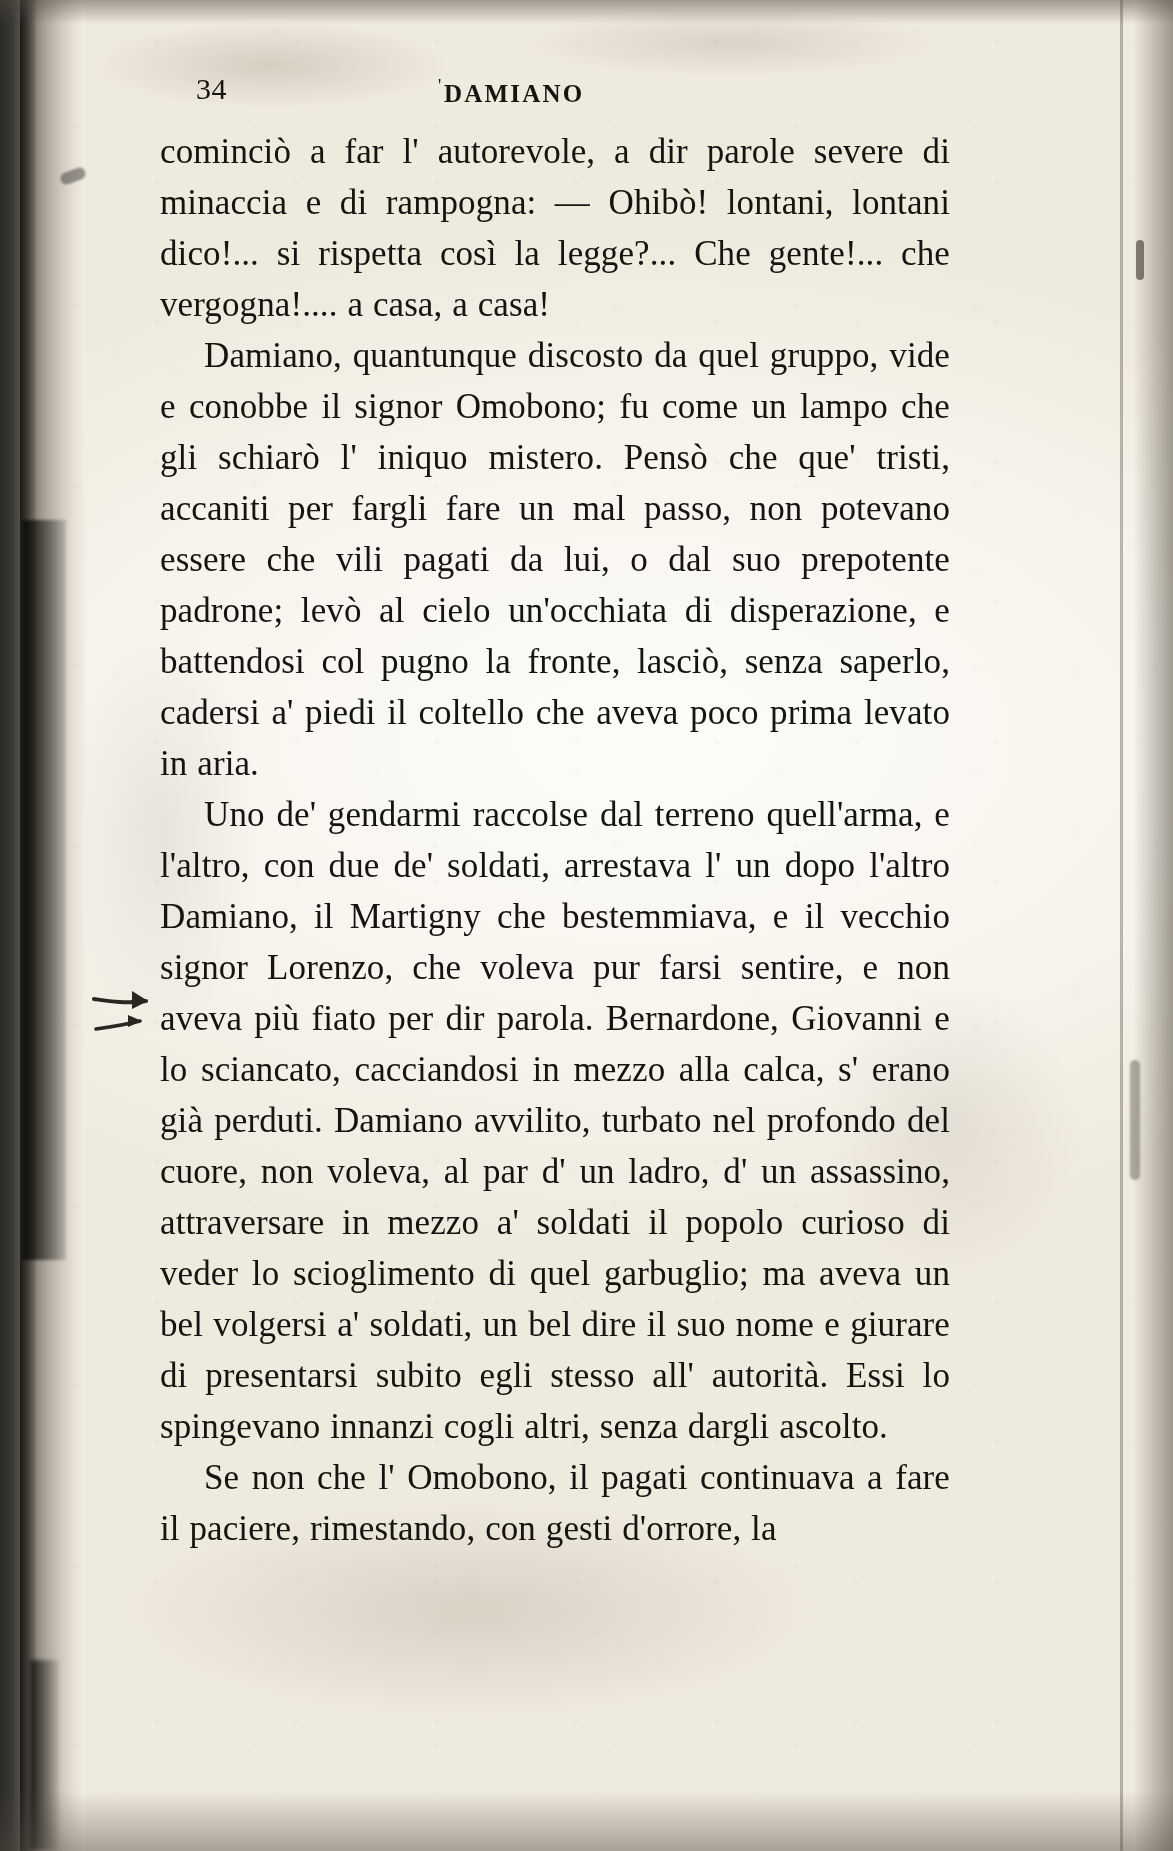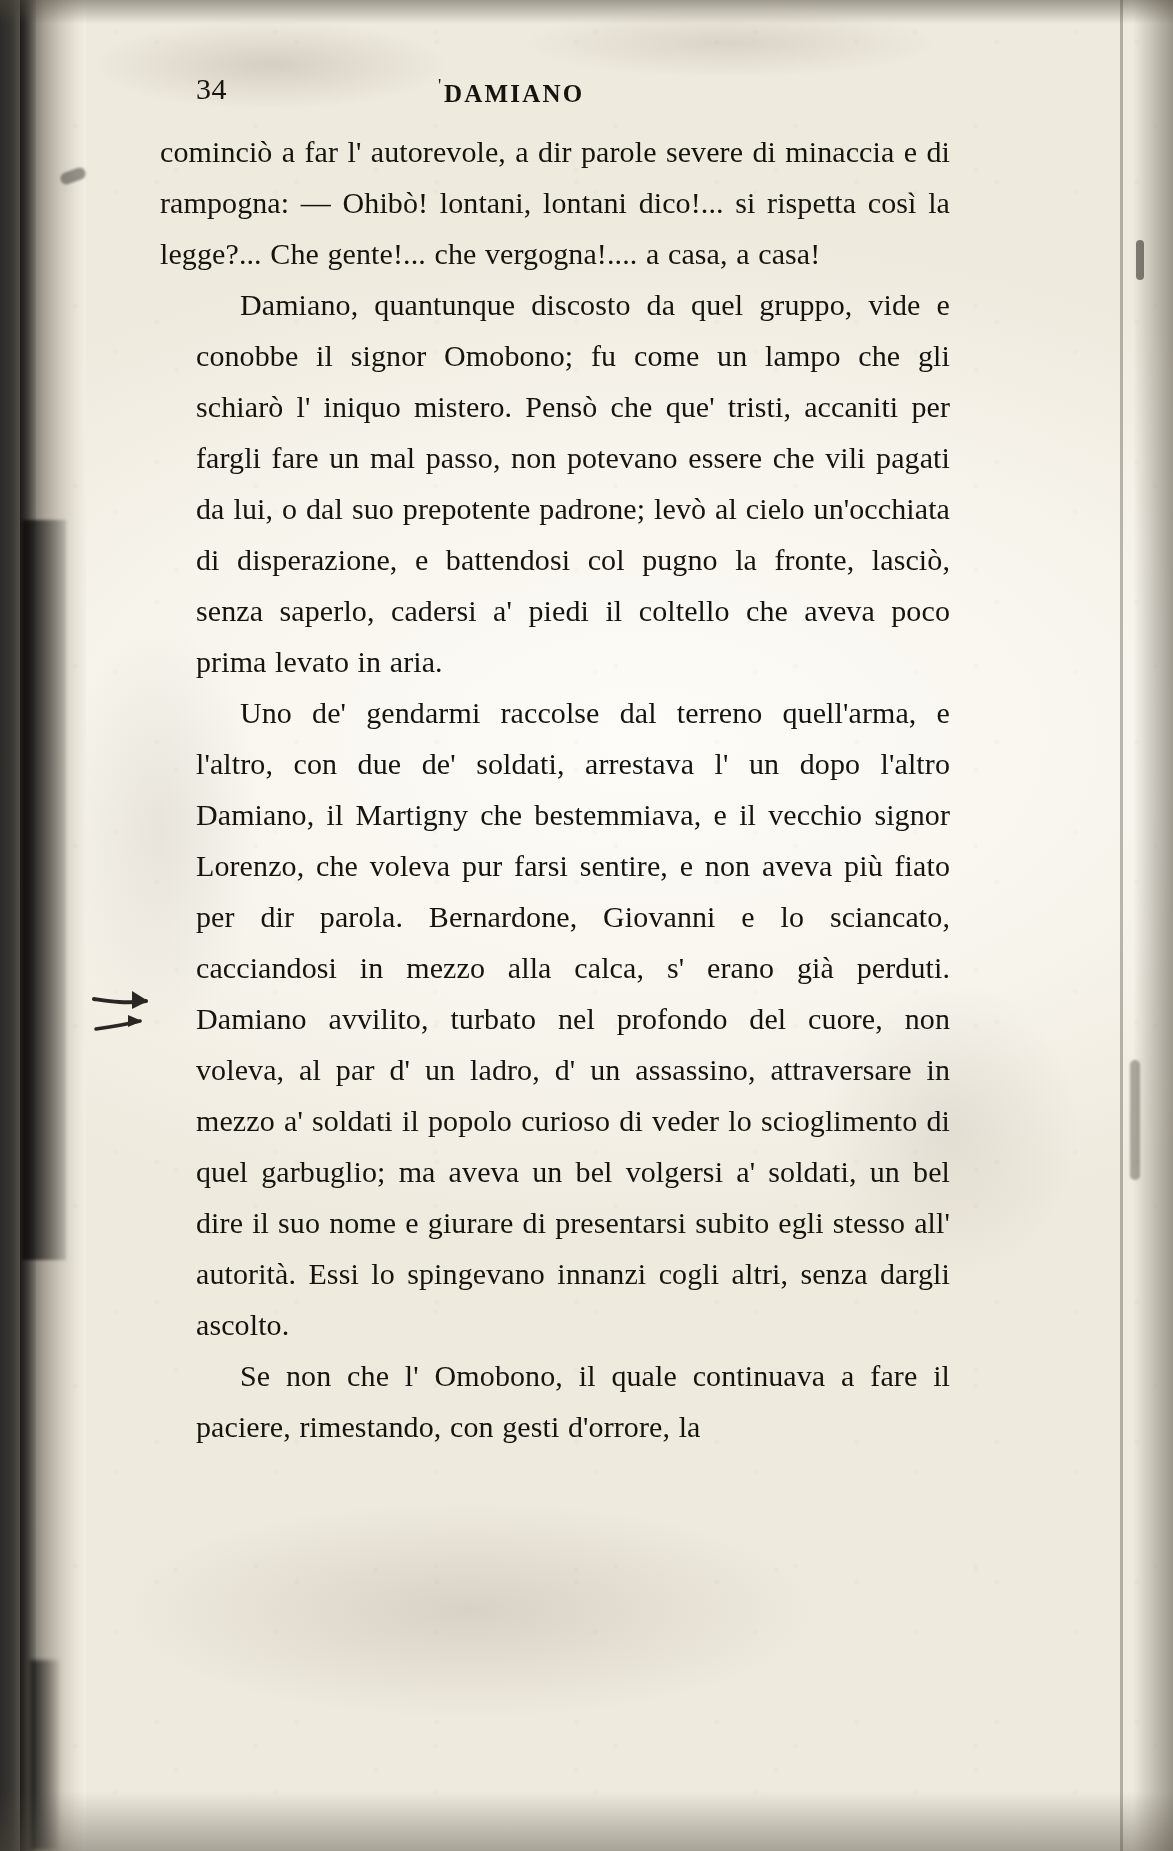--- a/index.html
+++ b/index.html
@@ -122,28 +122,28 @@
     font-weight: 700;
   }
   #head-dot {
     position: absolute;
     left: 278px; top: 6px;
     font-size: 18px;
   }
 
   p.para {
     margin: 0;
-    font-size: 30px;
+    font-size: 35px;
     line-height: 51px;
     text-align: justify;
     text-justify: inter-word;
     letter-spacing: .1px;
     word-spacing: 1px;
   }
-  p.para.indent { text-indent: 44px; margin-left: 36px; }
+  p.para.indent { text-indent: 44px; }
   p.para + p.para { margin-top: 0; }
 
   .lastline { text-align: left; }
 
   
   .ink-mark { position: absolute; pointer-events: none; }
   #mark-arrow {
     left: 92px; top: 985px;
     width: 62px; height: 52px;
   }
@@ -202,18 +202,18 @@
 
     <div class="head-line">
       <span id="folio">34</span>
       <span id="head-dot">'</span>
       <span id="running-head">DAMIANO</span>
     </div>
 
     <p class="para">cominciò a far l' autorevole, a dir parole severe di minaccia e di rampogna: — Ohibò! lontani, lontani dico!... si rispetta così la legge?... Che gente!... che vergogna!.... a casa, a casa!</p>
     <p class="para indent">Damiano, quantunque discosto da quel gruppo, vide e conobbe il signor Omobono; fu come un lampo che gli schiarò l' iniquo mistero. Pensò che que' tristi, accaniti per fargli fare un mal passo, non potevano essere che vili pagati da lui, o dal suo prepotente padrone; levò al cielo un'occhiata di disperazione, e battendosi col pugno la fronte, lasciò, senza saperlo, cadersi a' piedi il coltello che aveva poco prima levato in aria.</p>
     <p class="para indent">Uno de' gendarmi raccolse dal terreno quell'arma, e l'altro, con due de' soldati, arrestava l' un dopo l'altro Damiano, il Martigny che bestemmiava, e il vecchio signor Lorenzo, che voleva pur farsi sentire, e non aveva più fiato per dir parola. Bernardone, Giovanni e lo sciancato, cacciandosi in mezzo alla calca, s' erano già perduti. Damiano avvilito, turbato nel profondo del cuore, non voleva, al par d' un ladro, d' un assassino, attraversare in mezzo a' soldati il popolo curioso di veder lo scioglimento di quel garbuglio; ma aveva un bel volgersi a' soldati, un bel dire il suo nome e giurare di presentarsi subito egli stesso all' autorità. Essi lo spingevano innanzi cogli altri, senza dargli ascolto.</p>
-    <p class="para indent lastline">Se non che l' Omobono, il quale continuava a fare il paciere, rimestando, con gesti d'orrore, la</p>
+    <p class="para indent lastline">Se non che l' Omobono, il pagati continuava a fare il paciere, rimestando, con gesti d'orrore, la</p>
 
   </div>
 
   <div id="grain"></div>
 </div>
 
 </body></html>

